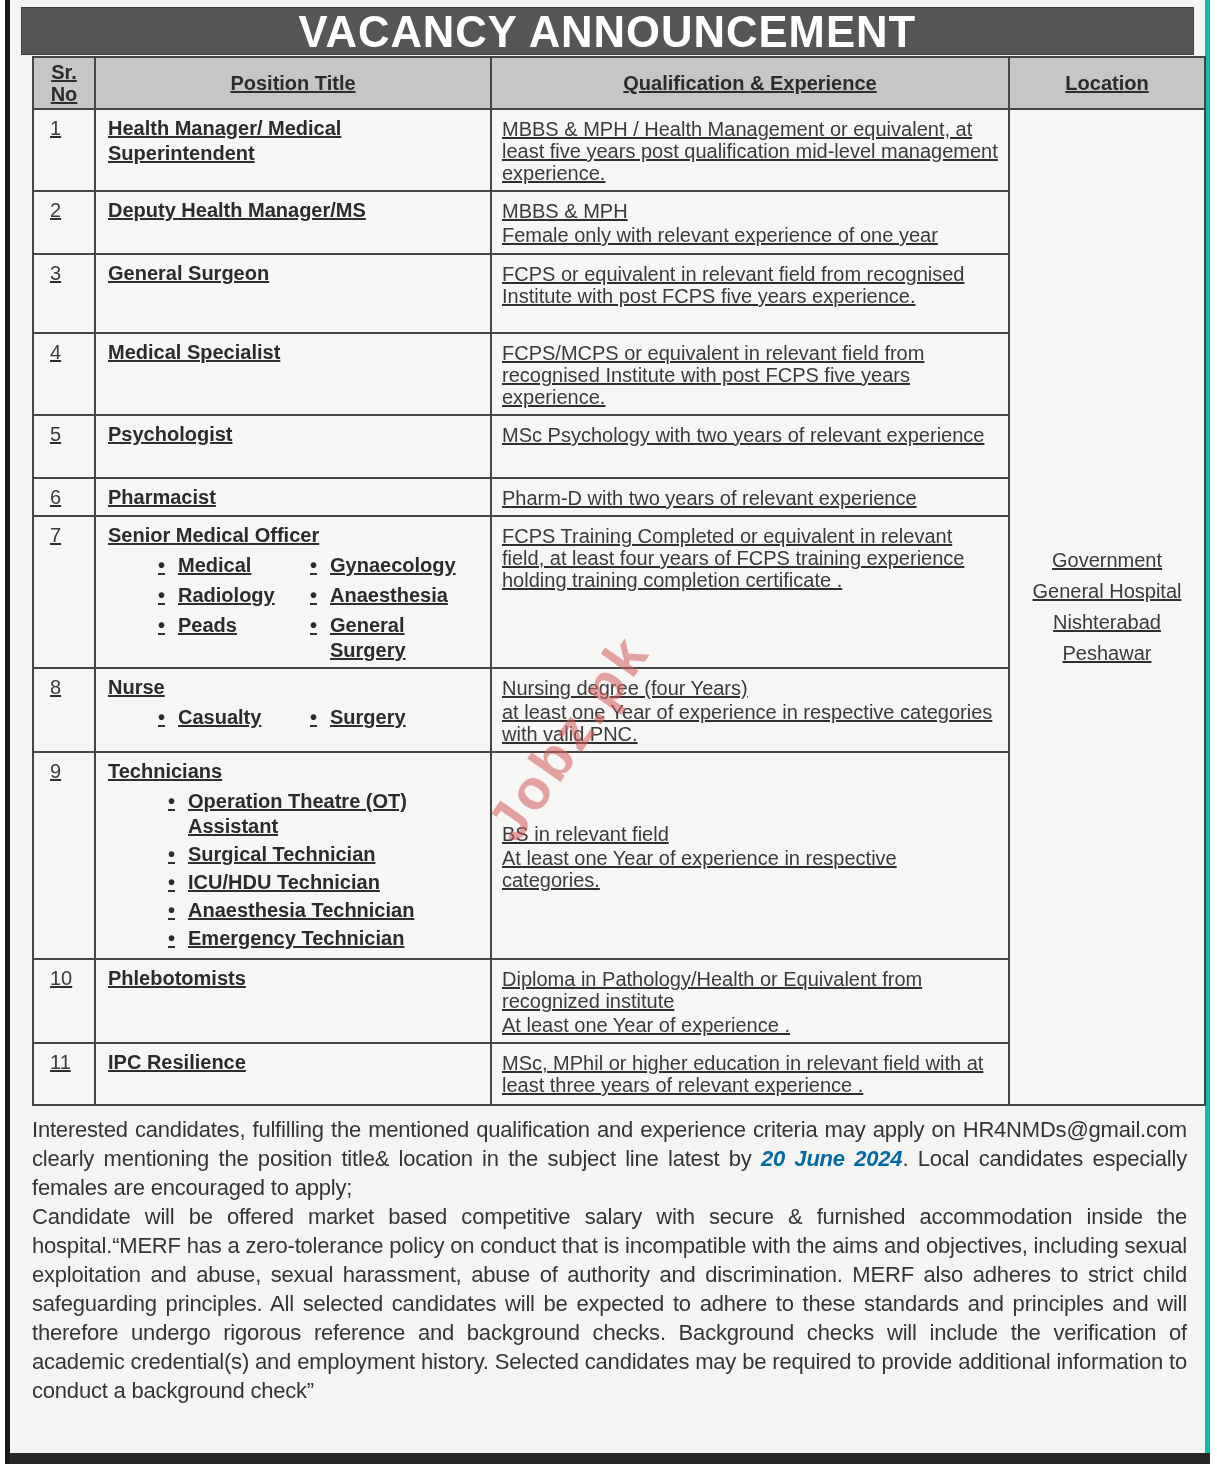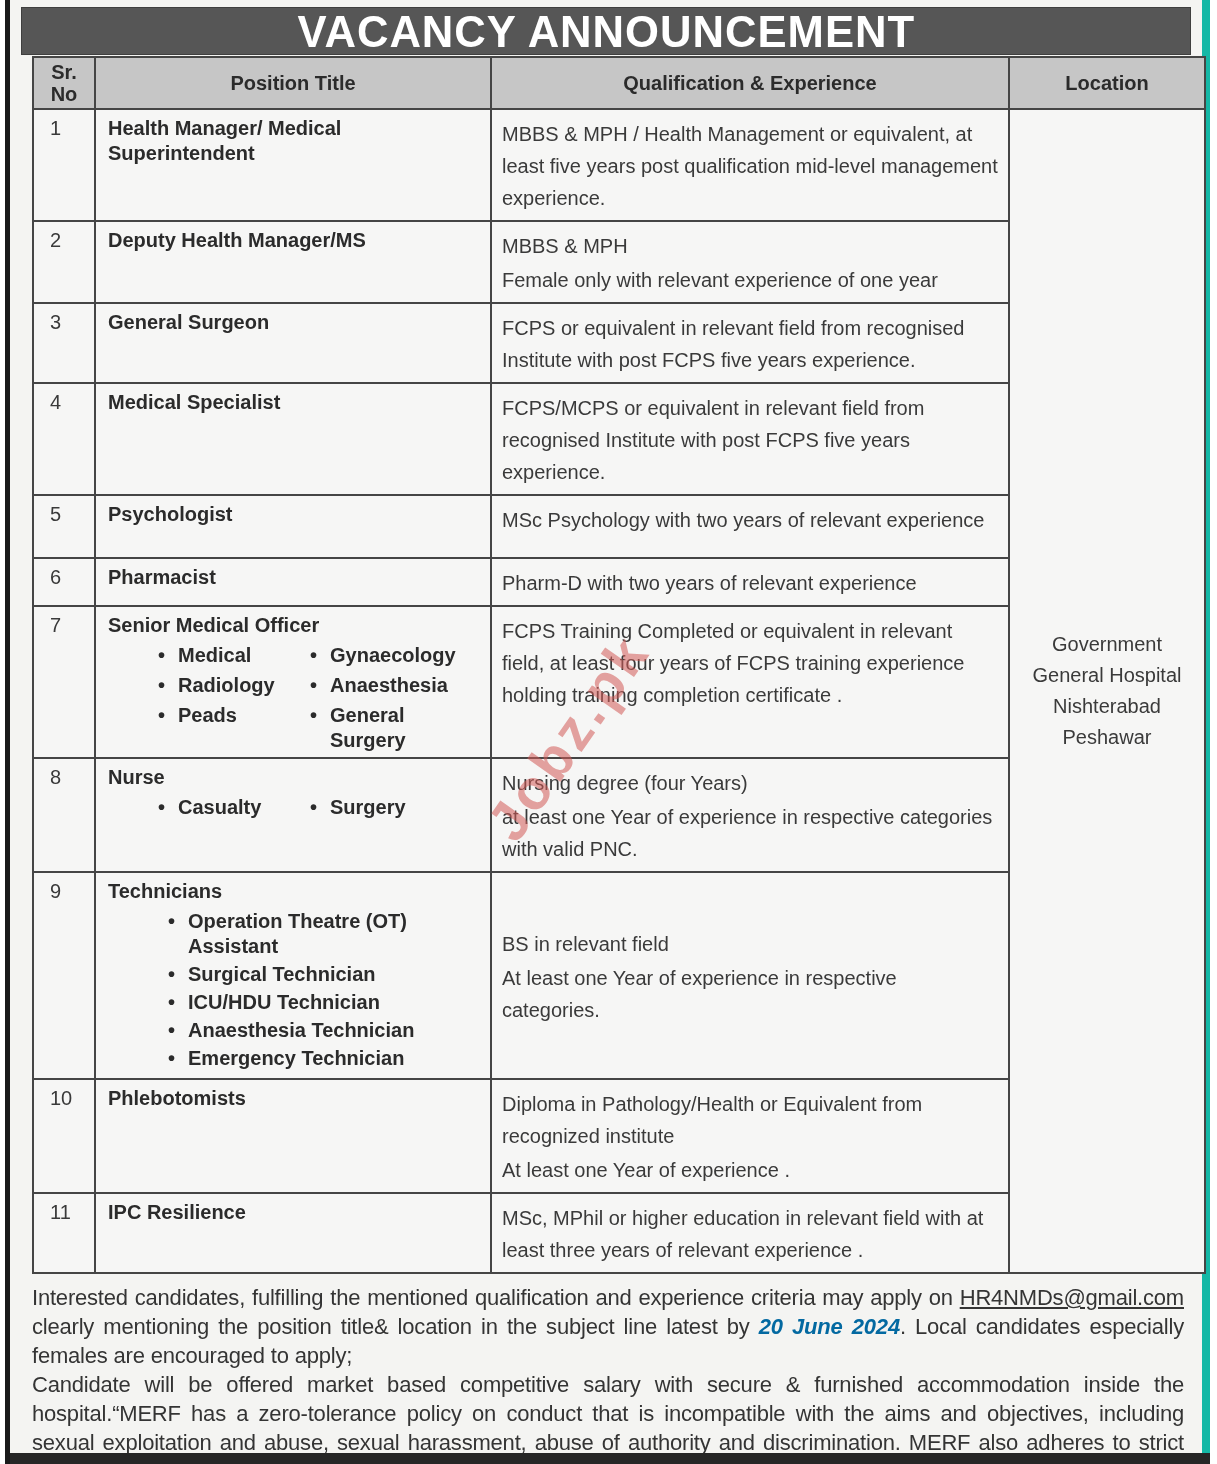--- a/index.html
+++ b/index.html
@@ -12,21 +12,21 @@
     position:relative; width:1217px; height:1464px;
     background:#ffffff; overflow:hidden; color:#2e2e2e;
   }
   .leftline {
     position:absolute; left:5px; top:0; width:5px; height:1464px;
     background:#1a1a1a;
   }
   .frame {
     position:absolute; left:10px; top:0; width:1200px; height:1455px;
     background:#f4f4f2;
-    border-right:8px solid #14b8a6;
+    border-right:5px solid #14b8a6;
     box-sizing:border-box;
     padding:8px 12px 0 12px;
   }
   .bottombar {
     position:absolute; left:10px; top:1453px; width:1200px; height:11px;
     background:#262626;
   }
   
   .titlebar {
     width:100%; height:46px; background:#565656;
@@ -42,34 +42,35 @@
     margin:10px 6px 4px 10px;
     font-size:23px; line-height:30px; letter-spacing:-0.3px;
     color:#333333;
   }
   .intro .b { font-weight:bold; color:#222222; }
   
   table.positions {
     border-collapse:collapse; table-layout:fixed;
     width:1172px; margin:2px 0 0 10px;
     background:#f6f6f5;
+    text-decoration:underline;
   }
   table.positions th, table.positions td {
     border:2px solid #454545;
     font-size:20px; color:#3a3a3a;
     box-sizing:border-box;
   }
   table.positions th {
     background:#c6c6c6; color:#2b2b2b; font-weight:bold;
     text-align:center; padding:3px 4px; height:34px; line-height:22px;
   }
   td.sr { vertical-align:top; padding:7px 0 0 16px; font-size:19px; color:#444; }
   td.pos { vertical-align:top; padding:6px 8px 4px 12px; }
   .pos-title { font-weight:bold; color:#2b2b2b; line-height:25px; }
-  td.qual { vertical-align:top; padding:8px 10px 4px 10px; line-height:32px; color:#3d3d3d;margin-left:12px; }
+  td.qual { vertical-align:top; padding:8px 10px 4px 10px; line-height:22px; color:#3d3d3d;margin-left:12px; }
   td.qual.vmid { vertical-align:middle; }
   td.qual div { margin-bottom:2px; }
   td.loc {
     vertical-align:middle; text-align:center;
     font-size:20px; line-height:31px; color:#3d3d3d; padding:4px;
   }
   
   .bullets { margin-top:5px; }
   .bullets.cols2 {
     display:grid; grid-template-columns:152px auto;
@@ -92,21 +93,21 @@
   tr.r8 td { height:79px; }
   tr.r9 td { height:192px; }
   tr.r10 td { height:77px; }
   tr.r11 td { height:62px; }
   
   .footer { margin:9px 6px 0 10px; }
   .fpara {
     margin:0; font-size:22px; line-height:29px; letter-spacing:-0.2px;
     text-align:justify; color:#343434;
   }
-  .fpara .u { text-decoration:underline; }
+  .fpara .u { }
   .fpara .b { font-weight:bold; color:#0369a1;font-style:italic; }
   
   .watermark {
     position:absolute; left:526px; top:788px; height:64px;
     font-size:56px; font-weight:bold; letter-spacing:4px;
     color:rgba(210,90,85,0.55);
     transform:rotate(-55deg); transform-origin:0 100%;
     pointer-events:none; z-index:5; white-space:nowrap;
   }
 </style>

